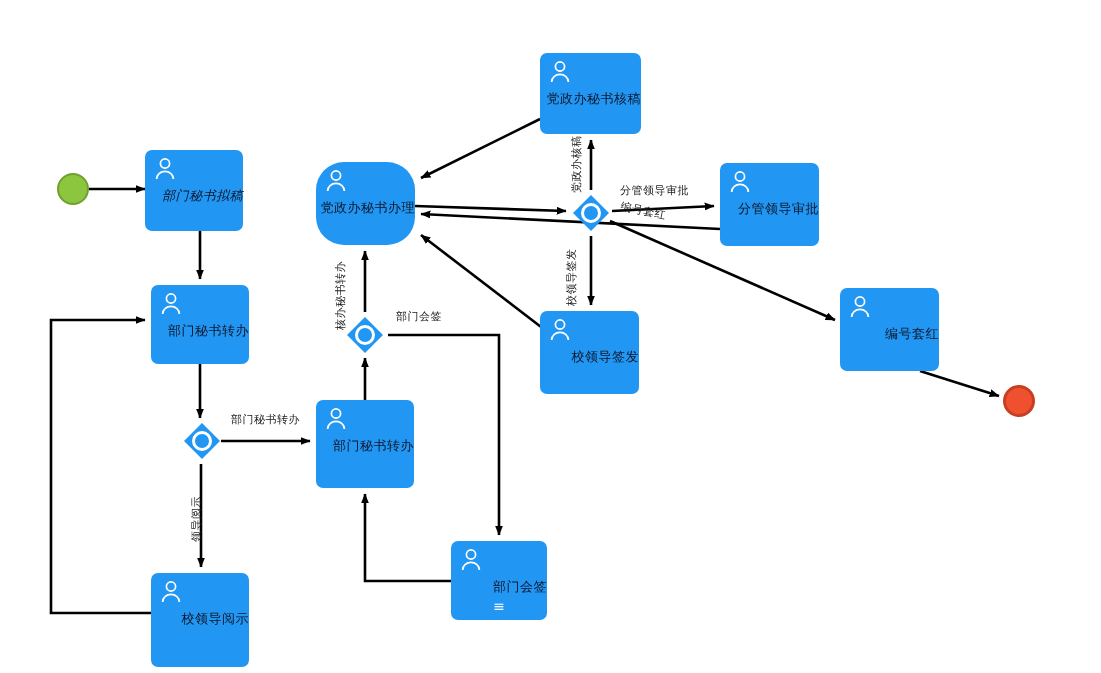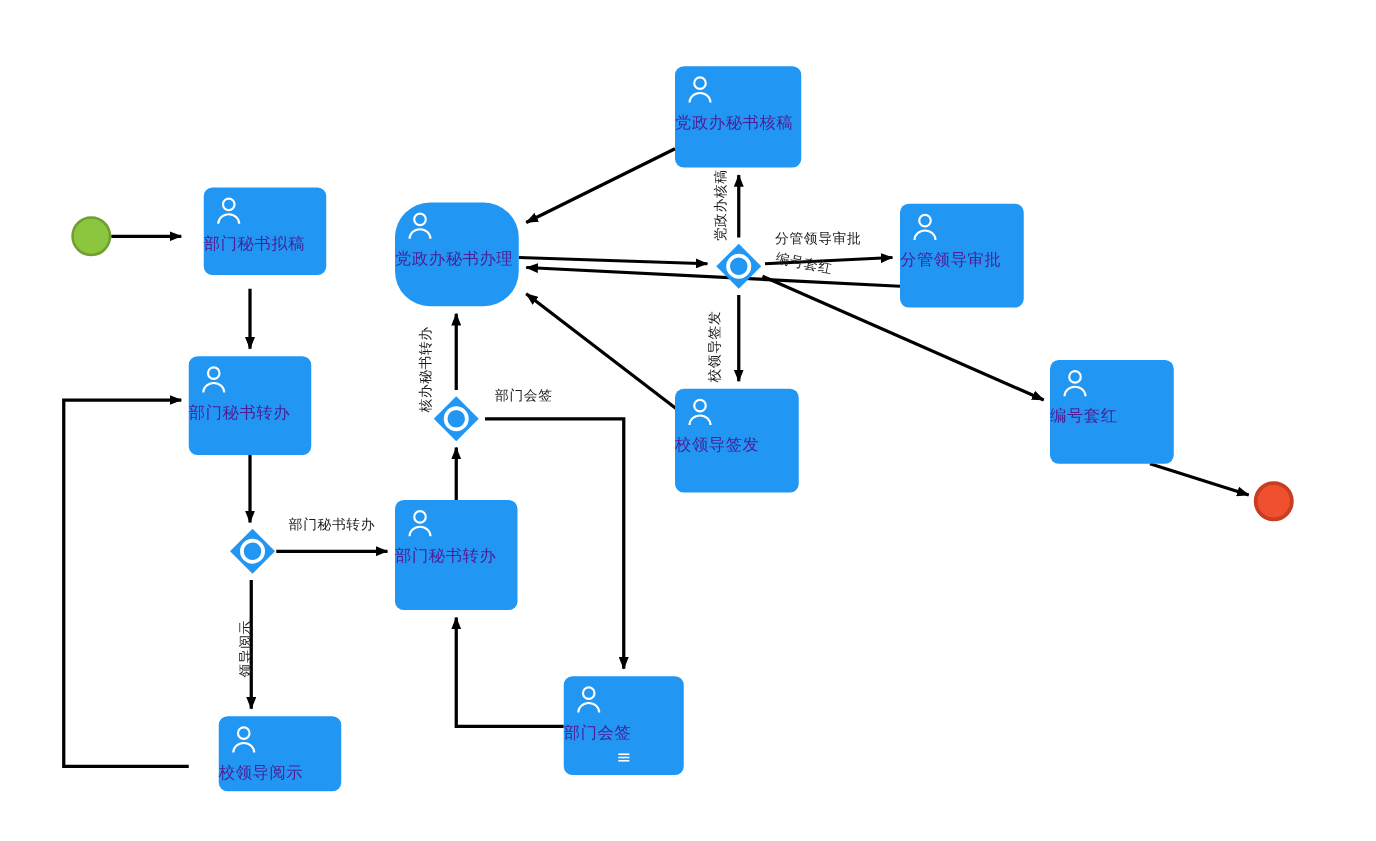--- a/index.html
+++ b/index.html
@@ -38,24 +38,24 @@
     left: 9px;
     top: 7px;
     width: 22px;
     height: 24px;
   }
   .task-label {
     position: absolute;
     left: 0;
     right: 0;
     top: 38px;
-    text-align: left;
+    text-align: right;
     font-size: 13px;
     line-height: 16px;
-    color: #4c1d95;
+    color: #0f172a;
     letter-spacing: 0.5px;
     white-space: nowrap;
   }
   .task-marker {
     position: absolute;
     left: 0;
     right: 0;
     bottom: 7px;
     text-align: center;
     font-size: 14px;
@@ -146,41 +146,41 @@
       <circle cx="19" cy="19" r="8.5" fill="none" stroke="#ffffff" stroke-width="3"></circle>
     </svg>
   </div>
   <div class="gateway" style="left:572px;top:194px;">
     <svg viewBox="0 0 38 38" xmlns="http://www.w3.org/2000/svg">
       <polygon points="19,1 37,19 19,37 1,19" fill="#2196f3"></polygon>
       <circle cx="19" cy="19" r="8.5" fill="none" stroke="#ffffff" stroke-width="3"></circle>
     </svg>
   </div>
 
-  <div class="task" style="left:163px;top:150px;width:98px;height:70px;">
+  <div class="task" style="left:145px;top:150px;width:98px;height:81px;font-style:italic;">
     <span class="task-icon">
       <svg viewBox="0 0 22 24" xmlns="http://www.w3.org/2000/svg">
         <circle cx="11" cy="6.5" r="4.6" fill="none" stroke="#ffffff" stroke-width="1.7"></circle>
         <path d="M2.6,22 a8.4,7.6 0 0 1 16.8,0" fill="none" stroke="#ffffff" stroke-width="1.7"></path>
       </svg>
     </span>
     <span class="task-label">部门秘书拟稿</span>
   </div>
 
   <div class="task" style="left:151px;top:285px;width:98px;height:79px;">
     <span class="task-icon">
       <svg viewBox="0 0 22 24" xmlns="http://www.w3.org/2000/svg">
         <circle cx="11" cy="6.5" r="4.6" fill="none" stroke="#ffffff" stroke-width="1.7"></circle>
         <path d="M2.6,22 a8.4,7.6 0 0 1 16.8,0" fill="none" stroke="#ffffff" stroke-width="1.7"></path>
       </svg>
     </span>
     <span class="task-label">部门秘书转办</span>
   </div>
 
-  <div class="task" style="left:151px;top:573px;width:98px;height:60px;margin-left:24px;">
+  <div class="task" style="left:151px;top:573px;width:98px;height:94px;">
     <span class="task-icon">
       <svg viewBox="0 0 22 24" xmlns="http://www.w3.org/2000/svg">
         <circle cx="11" cy="6.5" r="4.6" fill="none" stroke="#ffffff" stroke-width="1.7"></circle>
         <path d="M2.6,22 a8.4,7.6 0 0 1 16.8,0" fill="none" stroke="#ffffff" stroke-width="1.7"></path>
       </svg>
     </span>
     <span class="task-label">校领导阅示</span>
   </div>
 
   <div class="task" style="left:316px;top:400px;width:98px;height:88px;">

